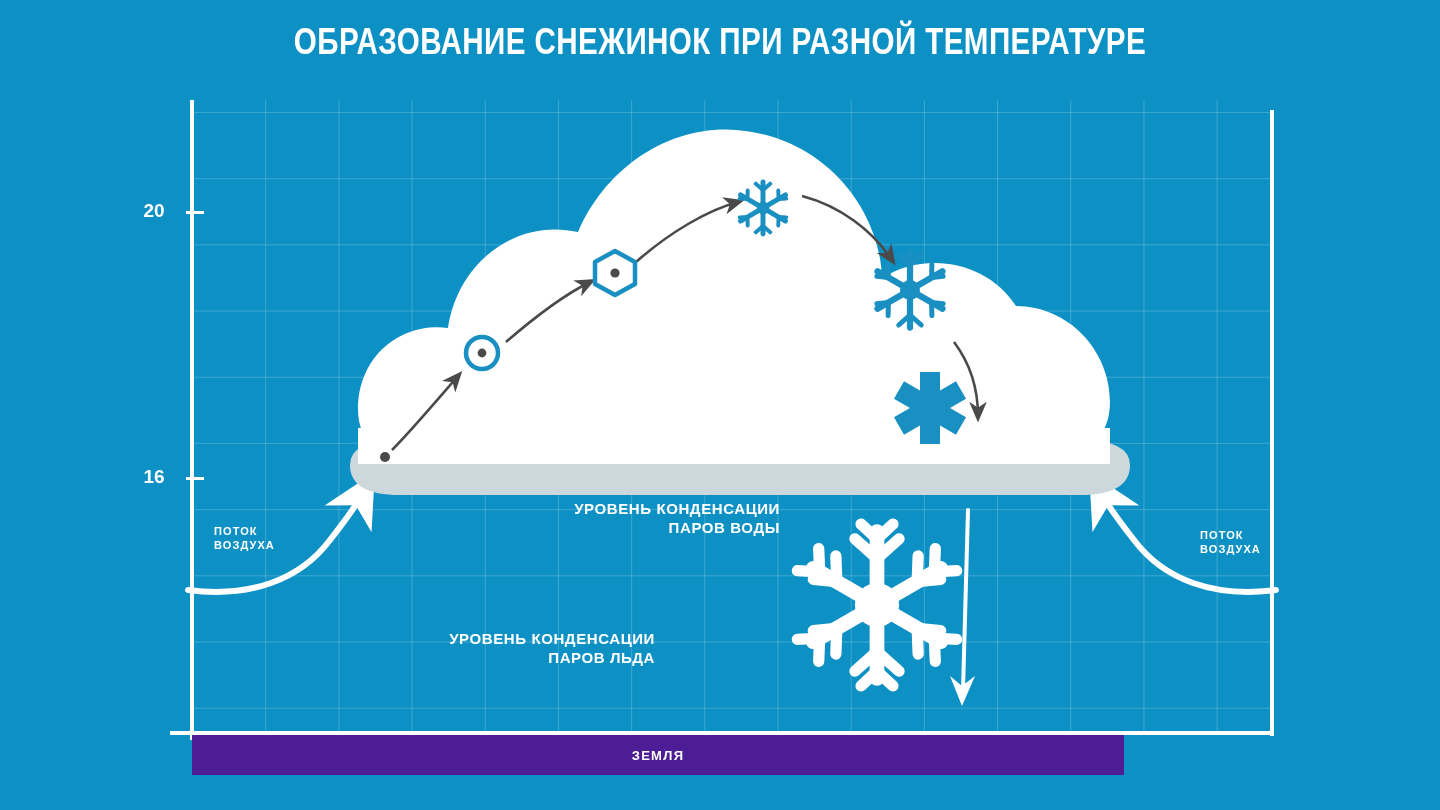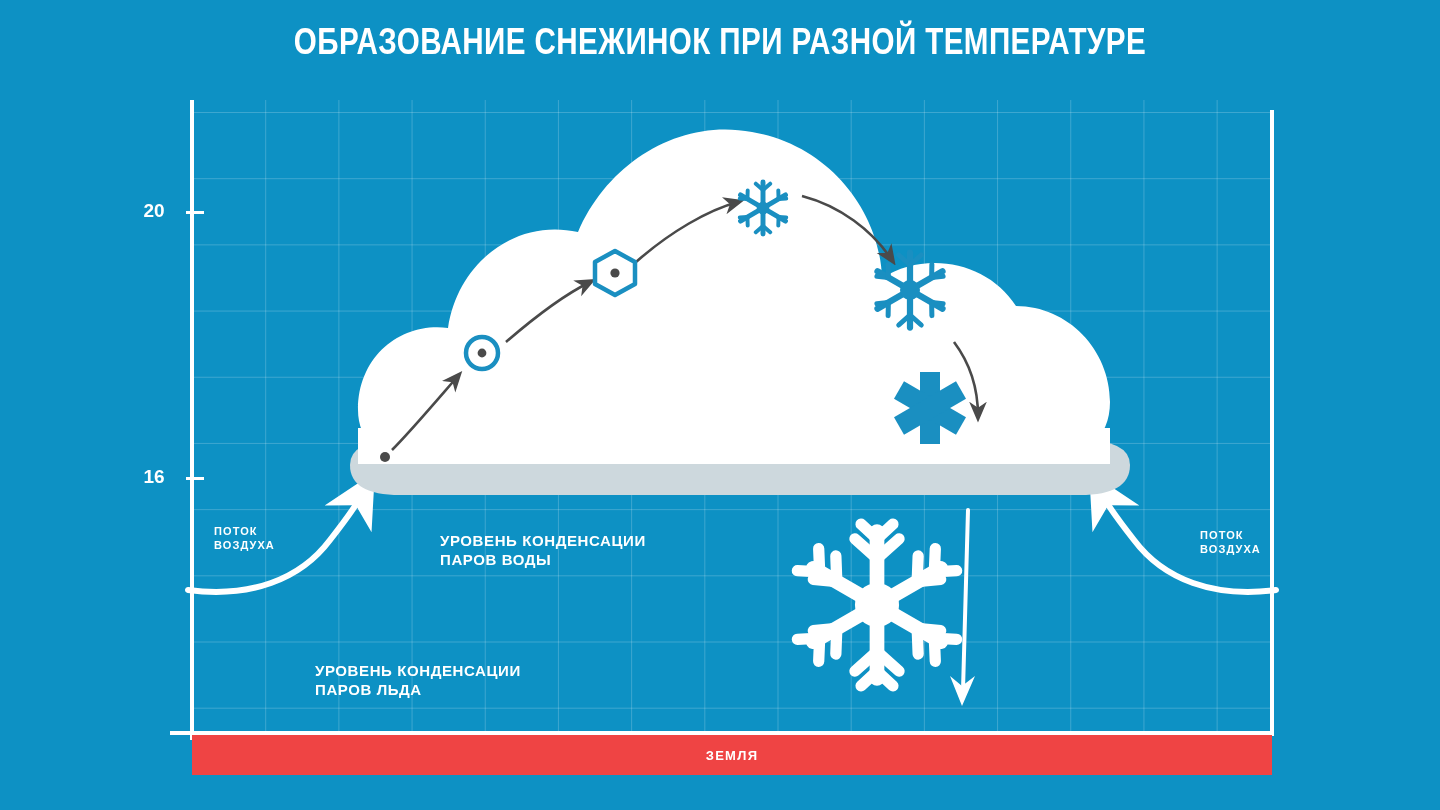--- a/index.html
+++ b/index.html
@@ -60,33 +60,33 @@
   .tick-label{
     position:absolute;color:#ffffff;font-size:19px;font-weight:bold;
     text-align:center;width:44px;
   }
 
   
   .cloud-wrap{position:absolute;left:340px;top:110px;width:800px;height:395px;}
 
   
   .ground{
-    position:absolute;left:192px;top:735px;width:1080px;height:40px;
-    background:#ef4444;
+    position:absolute;left:192px;top:735px;width:932px;height:40px;
+    background:#4c1d95;
   }
   .ground-label{
     position:absolute;inset:0;
     display:flex;align-items:center;justify-content:center;
     color:#ffffff;font-size:13px;font-weight:bold;letter-spacing:1.3px;
   }
 
   
   .cap{
     position:absolute;color:#ffffff;font-weight:bold;
-    font-size:15px;letter-spacing:0.6px;text-align:left;line-height:1.25;margin-top:32px;
+    font-size:15px;letter-spacing:0.6px;text-align:right;line-height:1.25;
   }
   .cap-water{left:440px;top:500px;width:340px;}
   .cap-ice{left:315px;top:630px;width:340px;}
 
   .flow-label{
     position:absolute;color:#ffffff;font-weight:bold;
     font-size:11px;letter-spacing:1.1px;line-height:1.3;text-align:left;
   }
   .flow-left{left:214px;top:524px;width:110px;}
   .flow-right{left:1200px;top:528px;width:110px;text-align:left;}

